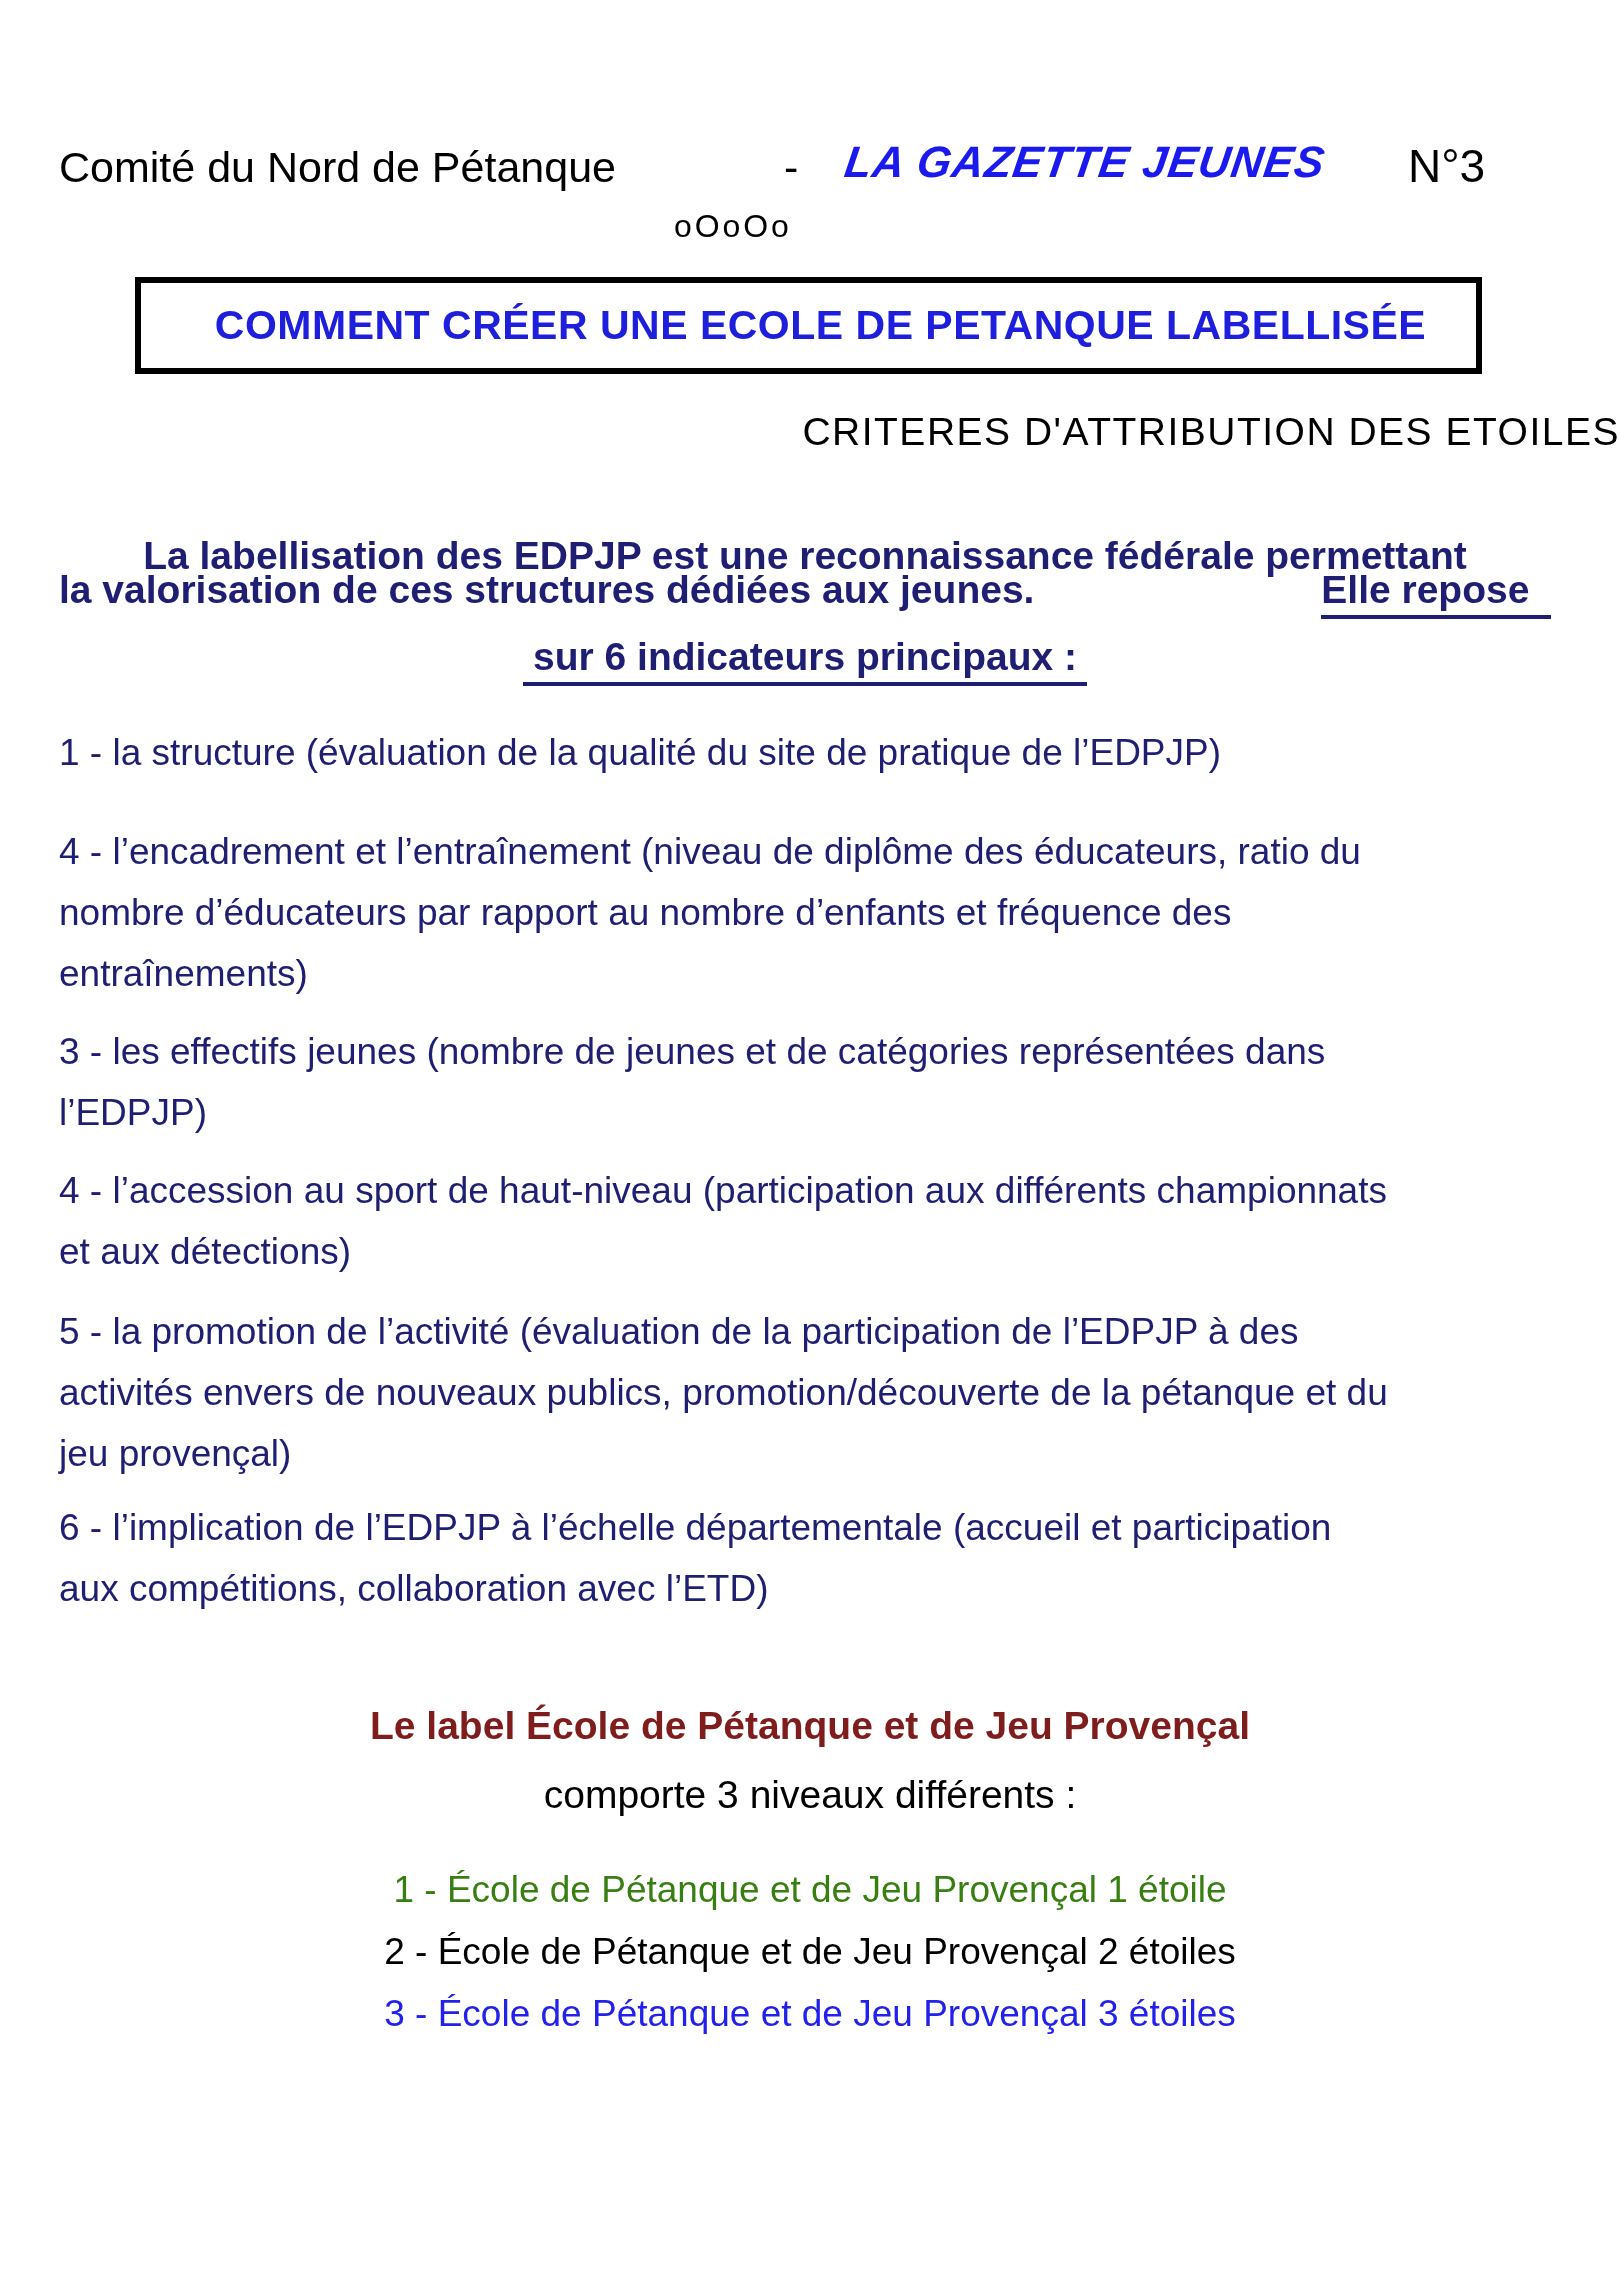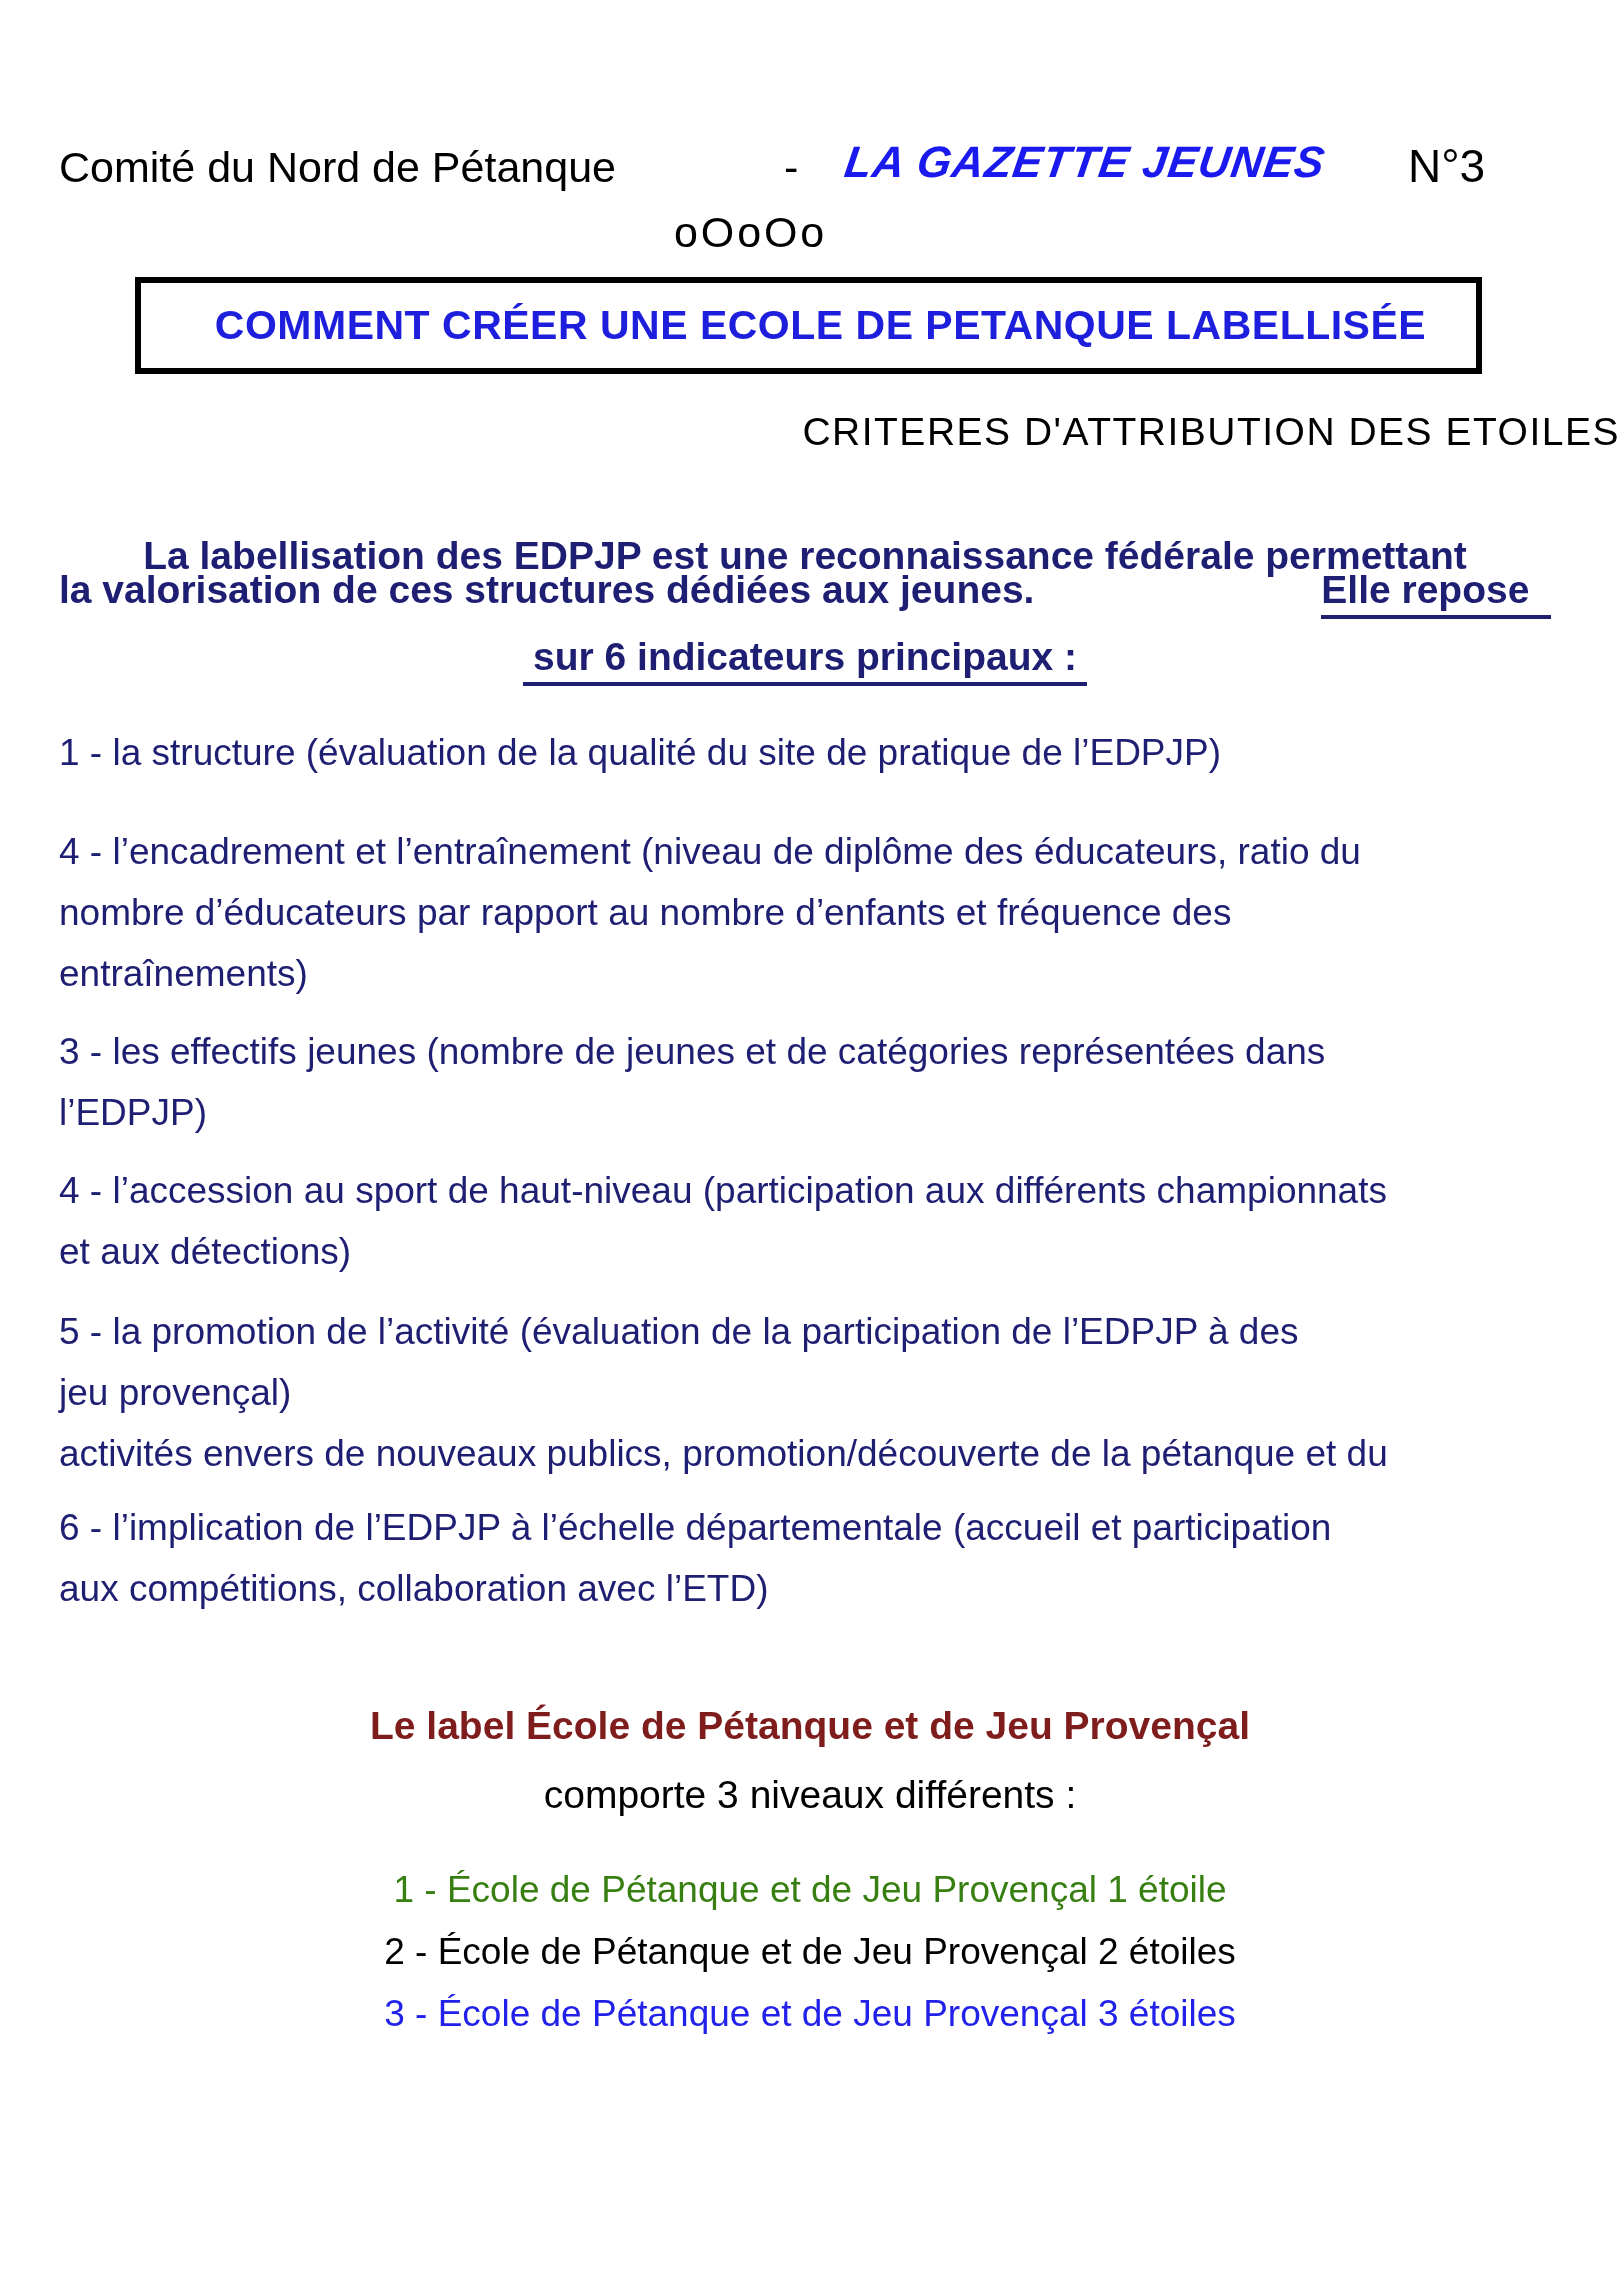--- a/index.html
+++ b/index.html
@@ -16,21 +16,21 @@
   
   .hdr-left   { position: absolute; left: 59px;  top: 143px; font-size: 43px; }
   .hdr-dash   { position: absolute; left: 784px; top: 143px; font-size: 43px; }
   .hdr-gazette{
     position: absolute; left: 845px; top: 137px;
     font-size: 44px; font-weight: bold; font-style: italic;
     letter-spacing: 1px; transform: skewX(-8deg);
     color: #1a1aee;
   }
   .hdr-issue  { position: absolute; left: 1408px; top: 139px; font-size: 46px; }
-  .ornament   { position: absolute; left: 674px;  top: 208px; font-size: 43px; letter-spacing: 2.9px; }
+  .ornament   { position: absolute; left: 674px;  top: 208px; font-size: 32px; letter-spacing: 2.9px; }
 
   
   .banner {
     position: absolute; left: 135px; top: 277px;
     width: 1347px; height: 97px; box-sizing: border-box;
     border: 6.9px solid #000000;
     display: flex; align-items: center; justify-content: center;
   }
   .banner-text {
     color: #1e1edd; font-size: 41px; font-weight: bold; letter-spacing: 0.5px; margin-left: 24px;
@@ -124,22 +124,22 @@
       <div class="criterion">
         <div>3 - les effectifs jeunes (nombre de jeunes et de catégories représentées dans</div>
         <div>l’EDPJP)</div>
       </div>
       <div class="criterion">
         <div>4 - l’accession au sport de haut-niveau (participation aux différents championnats</div>
         <div>et aux détections)</div>
       </div>
       <div class="criterion">
         <div>5 - la promotion de l’activité (évaluation de la participation de l’EDPJP à des</div>
+        <div>activités envers de nouveaux publics, promotion/découverte de la pétanque et du</div>
         <div>jeu provençal)</div>
-        <div>activités envers de nouveaux publics, promotion/découverte de la pétanque et du</div>
       </div>
       <div class="criterion">
         <div>6 - l’implication de l’EDPJP à l’échelle départementale (accueil et participation</div>
         <div>aux compétitions, collaboration avec l’ETD)</div>
       </div>
     </div>
 
   <div class="label-heading">Le label École de Pétanque et de Jeu Provençal</div>
   <div class="label-subheading">comporte 3 niveaux différents :</div>
 

